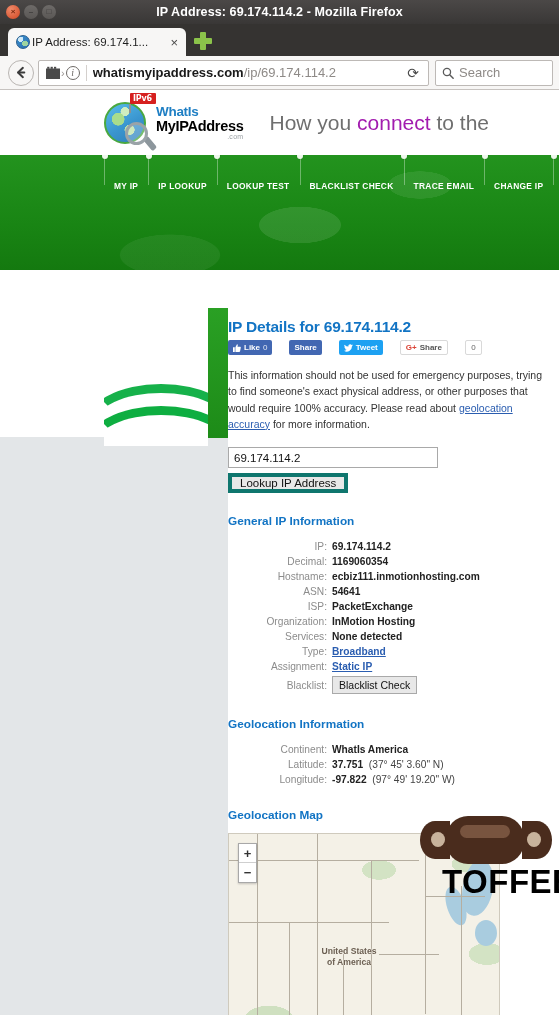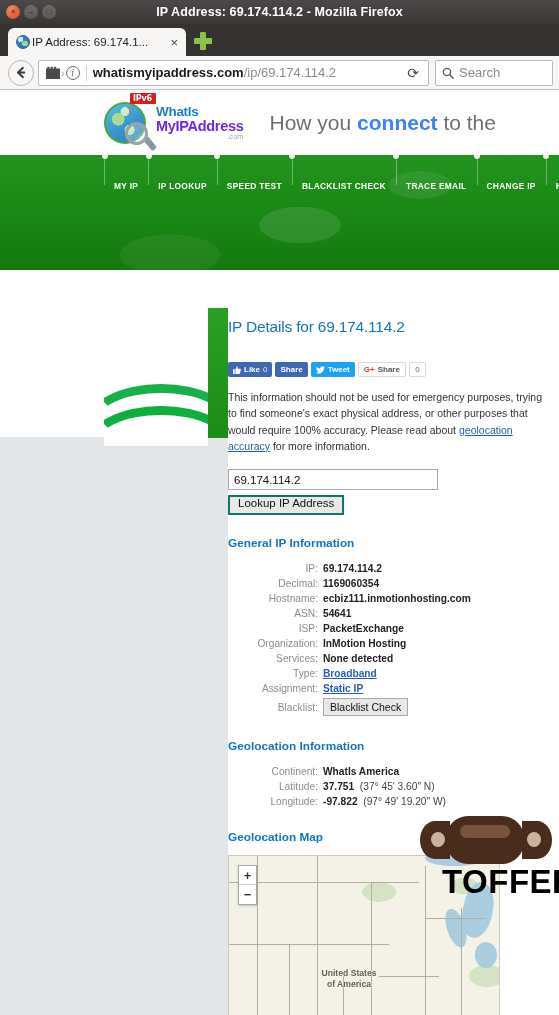--- a/index.html
+++ b/index.html
@@ -138,27 +138,27 @@
     background: #d6201f; color: #fff; font-size: 8px; font-weight: bold;
     padding: 1px 4px 1px 3px; border-radius: 1px; letter-spacing: -0.2px;
     font-family: "DejaVu Sans", sans-serif;
   }
   .ipv6-flag::after {
     content:""; position:absolute; left:-1px; top: 100%;
     width: 1.5px; height: 9px; background: #8f8f8f;
   }
   .logo-text { line-height: 1.0; margin-left: 6px; }
   .logo-l1 { font-size: 13.5px; font-weight: bold; color: #1f7fc4; letter-spacing: -0.3px; }
-  .logo-l2 { font-size: 14.5px; font-weight: bold; color: #6d28d9; letter-spacing: -0.3px; }
+  .logo-l2 { font-size: 14.5px; font-weight: bold; color: #000000; letter-spacing: -0.3px; }
   .logo-dotcom { font-size: 7px; color: #9aa0a4; text-align: right; letter-spacing: 0.3px; }
   .tagline {
     font-size: 21px; color: #6f6f6f; margin-left: 26px; white-space: nowrap;
     font-weight: normal;
   }
-  .tagline b { color: #3b82f6; font-weight: bold; }
+  .tagline b { color: #a21caf; font-weight: normal; }
 
   
   .greenband {
     height: 115px; position: relative; overflow: hidden;
     background: linear-gradient(#23931e 0%, #198514 60%, #14790f 100%);
   }
   .greenband::before {
     content:""; position:absolute; inset:0;
     background:
       radial-gradient(ellipse 90px 40px at 300px 70px, rgba(255,255,255,.10) 0 45%, transparent 46%),
@@ -209,25 +209,25 @@
   .main {
     position: absolute; left: 228px; top: 228px; width: 331px;
     z-index: 4; background: #fff; padding-right: 6px;
   }
   .breadcrumb { font-size: 8.6px; color: #444; margin-bottom: 11px; }
   .breadcrumb a { color: #2a5db0; text-decoration: underline; }
   .breadcrumb .sepx { color: #777; margin: 0 3px; }
   .breadcrumb .cur { color: #555; }
 
   h1.page-title {
-    font-size: 15.5px; color: #1274c4; margin: 0 0 26px 0; font-weight: normal;
+    font-size: 15.5px; color: #1274c4; margin: 0 0 4px 0; font-weight: bold;
     letter-spacing: -0.2px;
   }
 
-  .social { display: flex; align-items: center; gap: 3px; margin-bottom: 12px; }
+  .social { display: flex; align-items: center; gap: 17px; margin-bottom: 12px; }
   .sbtn { height: 15px; display: flex; align-items: center; gap: 3px;
           font-size: 8px; font-weight: bold; color: #fff; padding: 0 5px; border-radius: 2px; }
   .sbtn.fb-like { background: #4267b2; }
   .sbtn.fb-share { background: #4267b2; }
   .sbtn.tw { background: #1da1f2; }
   .sbtn.gp { background: #ffffff; color: #555; border: 1px solid #d9d9d9; }
   .sbtn.gp .gplus { color: #db4437; font-weight: bold; }
   .sbtn .cnt { font-weight: normal; opacity: .85; }
   .count-box {
     height: 15px; min-width: 17px; border: 1px solid #d9d9d9; background: #fff;
@@ -239,33 +239,33 @@
     font-size: 10.5px; color: #333; line-height: 1.55; margin: 0 0 15px 0;
   }
   p.warn a { color: #2a5db0; text-decoration: underline; }
 
   .ip-input {
     width: 210px; height: 21px; border: 1px solid #a9a9a9; background: #fff;
     font-size: 11.5px; color: #111; padding: 0 5px; display: block;
     font-family: "Liberation Sans", sans-serif;
   }
   .lookup-btn {
-    margin-top: 5px; height: 20px; background: #e8e8e8; border: 2px solid #0f766e;
+    margin-top: 5px; height: 20px; background: #e8e8e8; border: 4px solid #0f766e;
     font-size: 11.5px; color: #111; padding: 0 8px; display: inline-block;
     font-family: "Liberation Sans", sans-serif;
   }
 
   h2.sec {
     font-size: 11.8px; color: #1274c4; font-weight: bold;
     margin: 21px 0 11px 0;
   }
 
   table.info { border-collapse: collapse; font-size: 10.2px; }
   table.info td { padding: 2px 0; vertical-align: middle; }
-  table.info td.lbl { text-align: right; color: #8c8c8c; padding-right: 5px; width: 95px; white-space: nowrap; }
+  table.info td.lbl { text-align: right; color: #8c8c8c; padding-right: 5px; width: 104px; white-space: nowrap; }
   table.info td.val { color: #222; font-weight: bold; }
   table.info td.val a { color: #2a5db0; text-decoration: underline; font-weight: bold; }
   .bl-btn {
     display: inline-block; background: #e8e8e8; border: 1px solid #a9a9a9;
     font-size: 10.5px; color: #111; padding: 2px 6px; font-weight: normal;
   }
   .flag {
     display: inline-block; width: 12px; height: 8px; vertical-align: -1px;
     margin-left: 2px;
     background:
@@ -443,21 +443,21 @@
         <span>MY IP</span>
       </div>
       <div class="nav-item">
         <span class="sep"></span>
           <span class="dot"></span>
         <span>IP LOOKUP</span>
       </div>
       <div class="nav-item">
         <span class="sep"></span>
           <span class="dot"></span>
-        <span>SPEED TEST</span>
+        <span>LOOKUP TEST</span>
       </div>
       <div class="nav-item">
         <span class="sep"></span>
           <span class="dot"></span>
         <span>BLACKLIST CHECK</span>
       </div>
       <div class="nav-item">
         <span class="sep"></span>
           <span class="dot"></span>
         <span>TRACE EMAIL</span>

